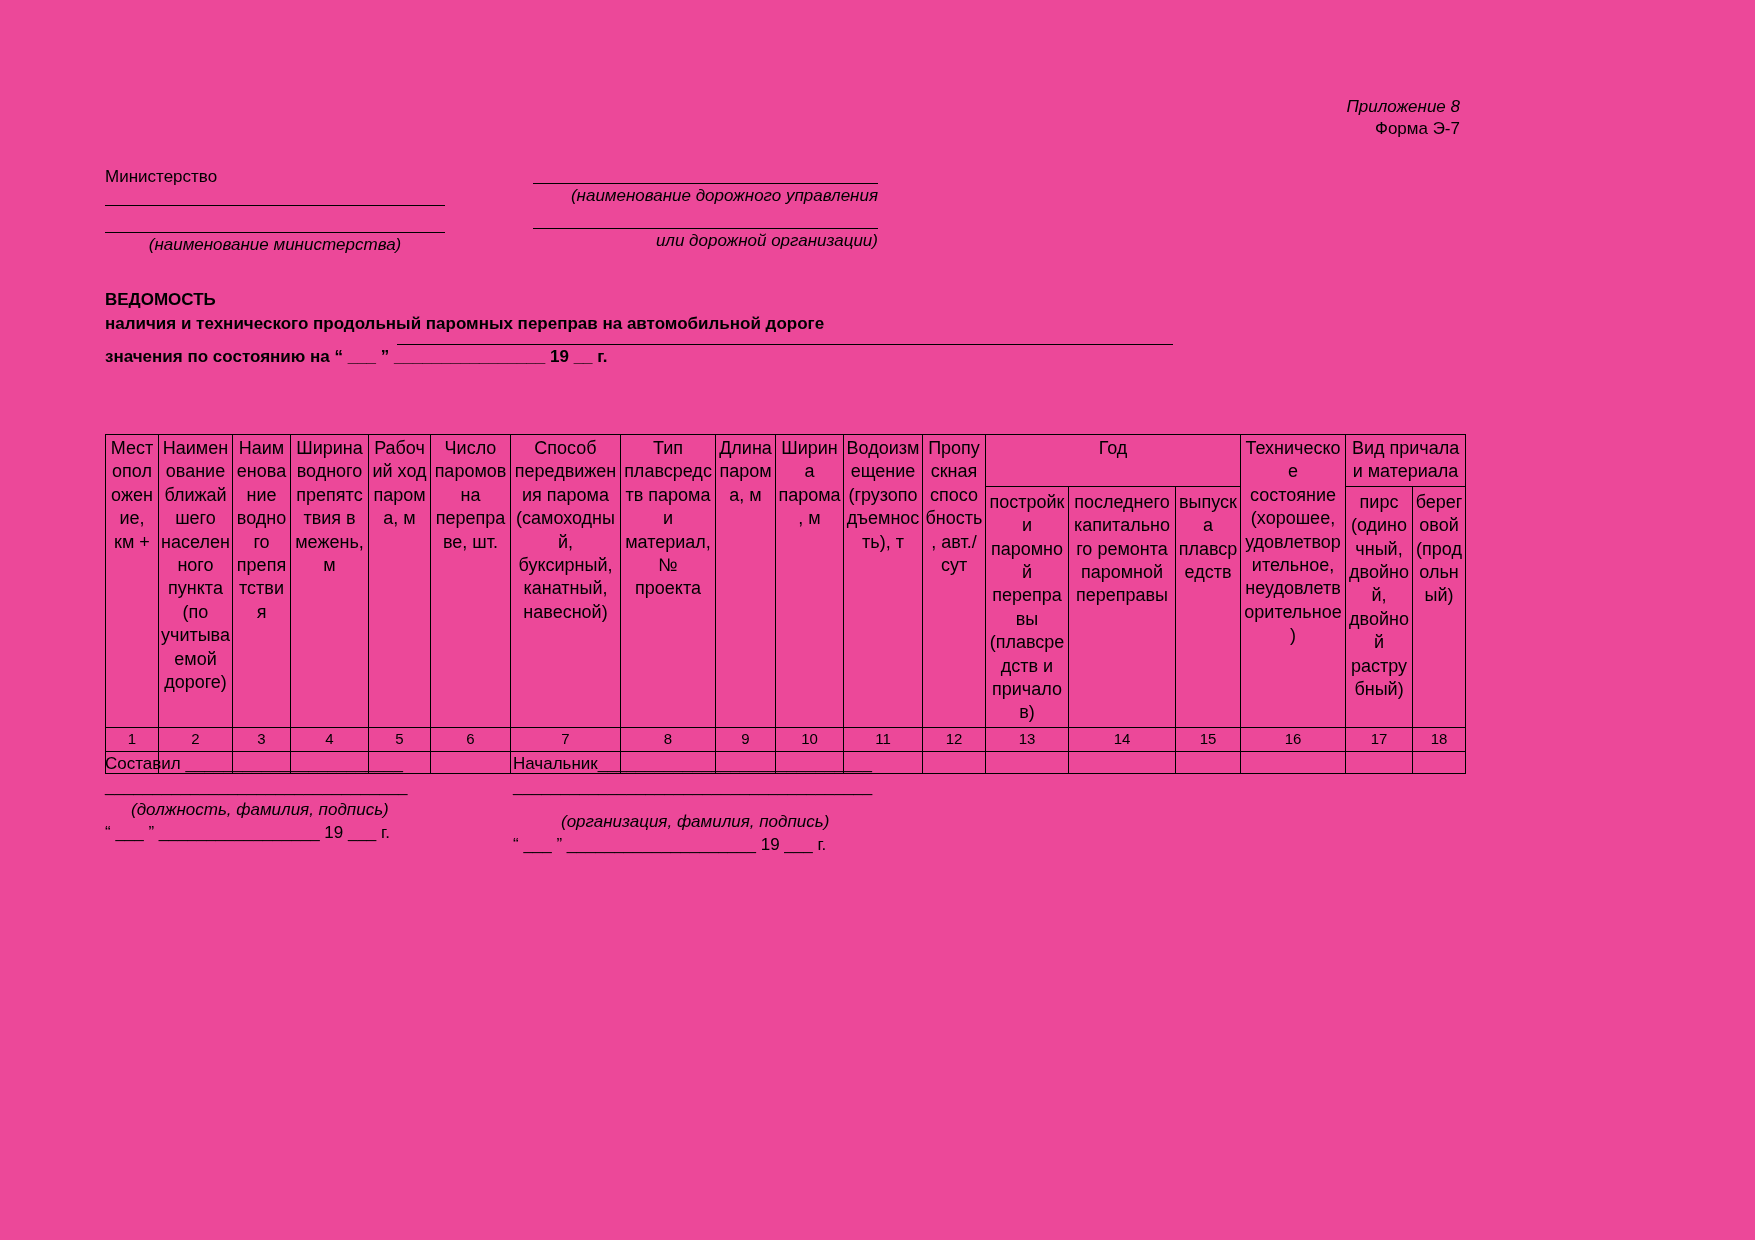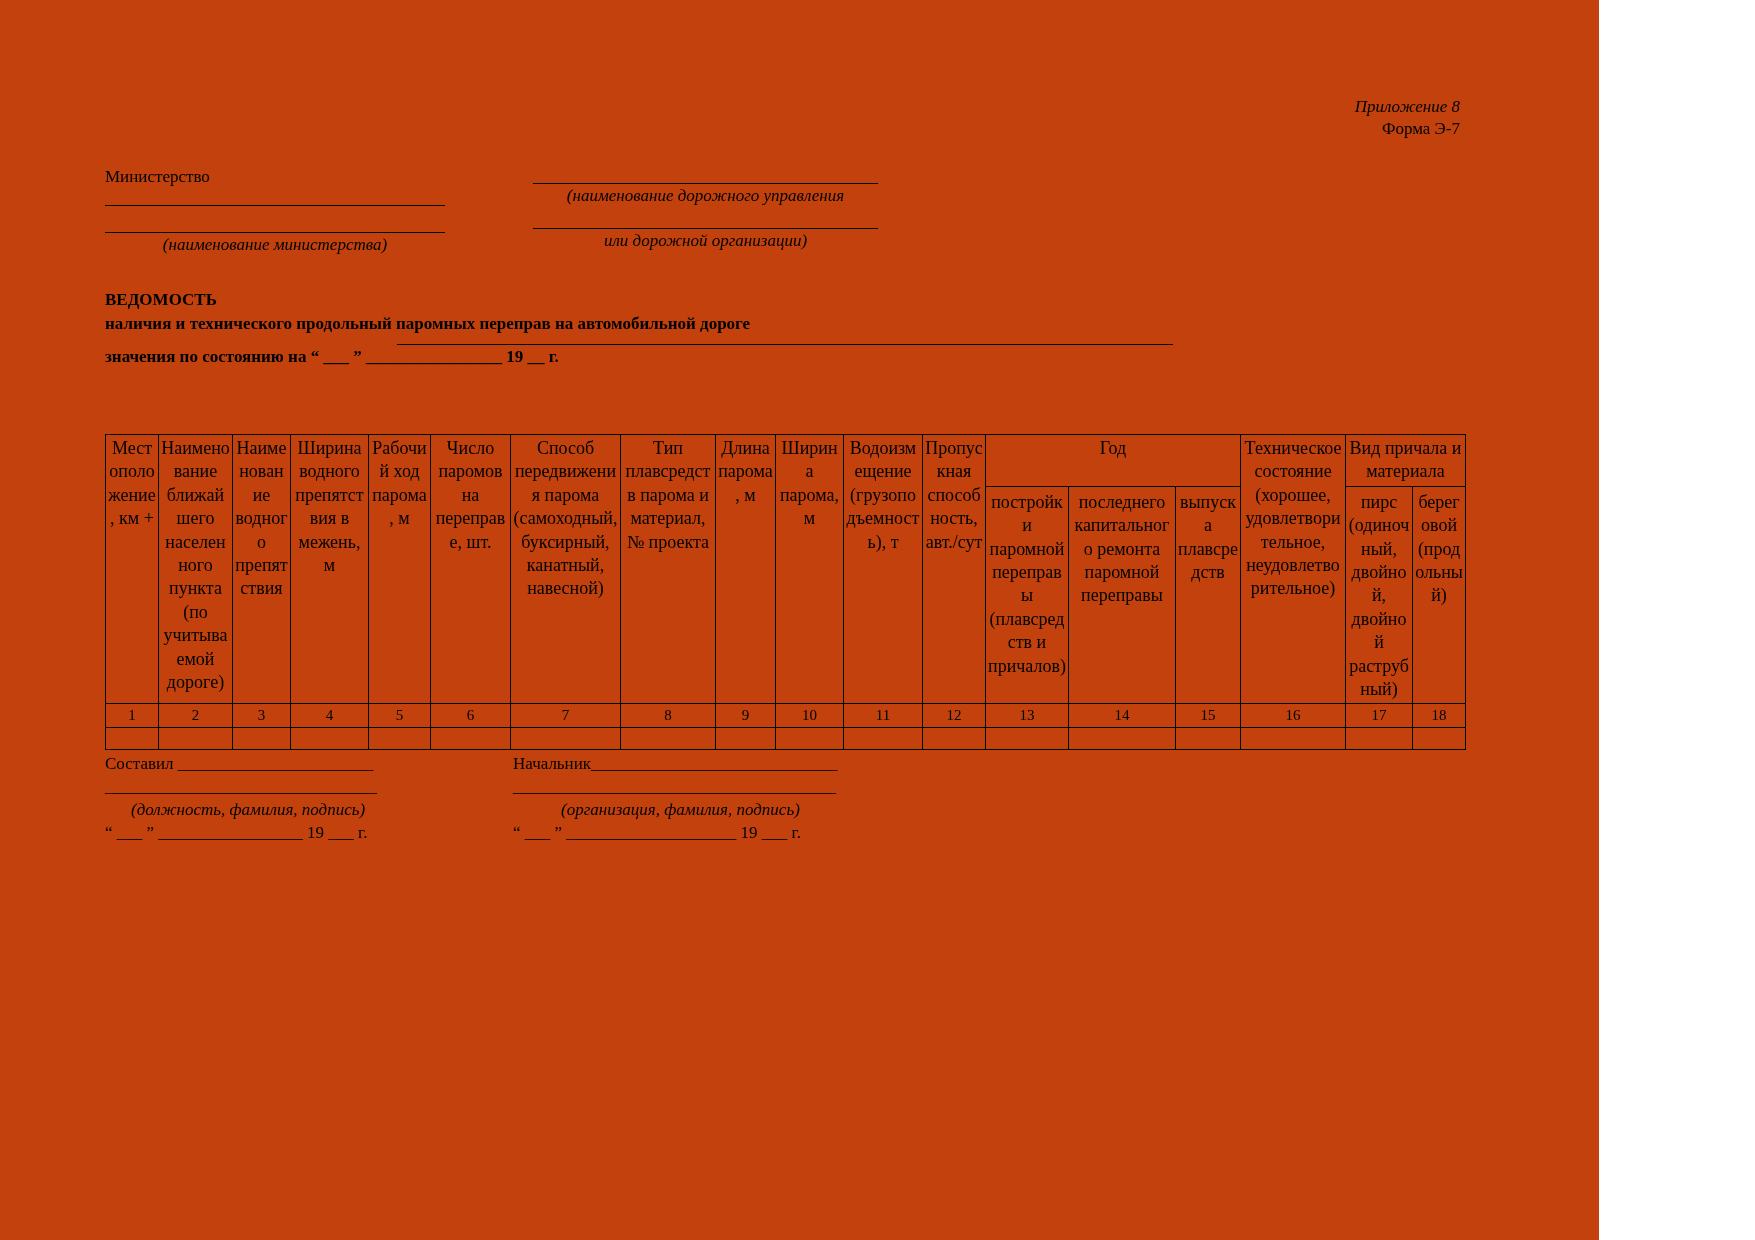--- a/index.html
+++ b/index.html
@@ -1,43 +1,43 @@
 <!DOCTYPE html>
 <html><head>
 <meta charset="utf-8">
 <style>
   * { box-sizing: border-box; }
   html, body { margin: 0; padding: 0; background: #ffffff; }
   .page {
     position: relative;
-    width: 1599px;
+    width: 1755px;
     height: 1240px;
-    background: #c2410c;
-    font-family: Liberation Serif, serif;
+    background: #ec4899;
+    font-family: Liberation Sans, sans-serif;
     color: #000000;
     font-size: 17px;
     overflow: hidden;
   }
   .italic { font-style: italic; }
   .bold { font-weight: bold; }
   .right { text-align: right; }
   .rule { height: 0; border-bottom: 1.4px solid #000; }
 
   
   .appendix-block { position: absolute; top: 96px; left: 1100px; width: 360px; line-height: 22px; }
 
   
   .ministry-block { position: absolute; top: 165px; left: 105px; width: 340px; }
   .ministry-block .label { line-height: 24px; }
   .ministry-block .rule1 { margin-top: 16px; }
   .ministry-block .rule2 { margin-top: 26px; }
   .ministry-block .caption { line-height: 24px; text-align: center; }
 
   
-  .road-block { position: absolute; top: 172px; left: 533px; width: 345px; text-align: center; }
+  .road-block { position: absolute; top: 172px; left: 533px; width: 345px; text-align: right; }
   .road-block .rule1 { margin-top: 11px; }
   .road-block .rule2 { margin-top: 20px; }
   .road-block .caption { line-height: 24px; }
 
   
   .title-block { position: absolute; top: 288px; left: 105px; width: 1360px; text-align: left; }
   .title-block .heading { line-height: 24px; }
   .title-block .subheading { line-height: 24px; }
   .title-block .road-rule { width: 776px; margin: 8px auto 0 auto; }
   .title-block .caption { line-height: 23px; }
@@ -63,21 +63,21 @@
   th.tall { vertical-align: top; padding-top: 44px; }
   tr.subrow th { padding-top: 4px; margin-top: 32px; }
   tr.numrow { height: 24px; }
   tr.numrow th { font-size: 15px; vertical-align: middle; padding: 1px; }
   tr.datarow { height: 22px; }
 
   
   .footer-left { position: absolute; top: 752px; left: 105px; width: 360px; line-height: 23px; }
   .footer-right { position: absolute; top: 752px; left: 513px; width: 400px; line-height: 23px; }
   .footer-left .caption { padding-left: 26px; }
-  .footer-right .caption { padding-left: 48px; }
+  .footer-right .caption { padding-left: 48px; margin-top: 12px; }
 </style>
 </head>
 <body>
 
 <div class="page">
 
   <div class="appendix-block right">
     <div class="italic">Приложение 8</div>
     <div>Форма Э-7</div>
   </div>

